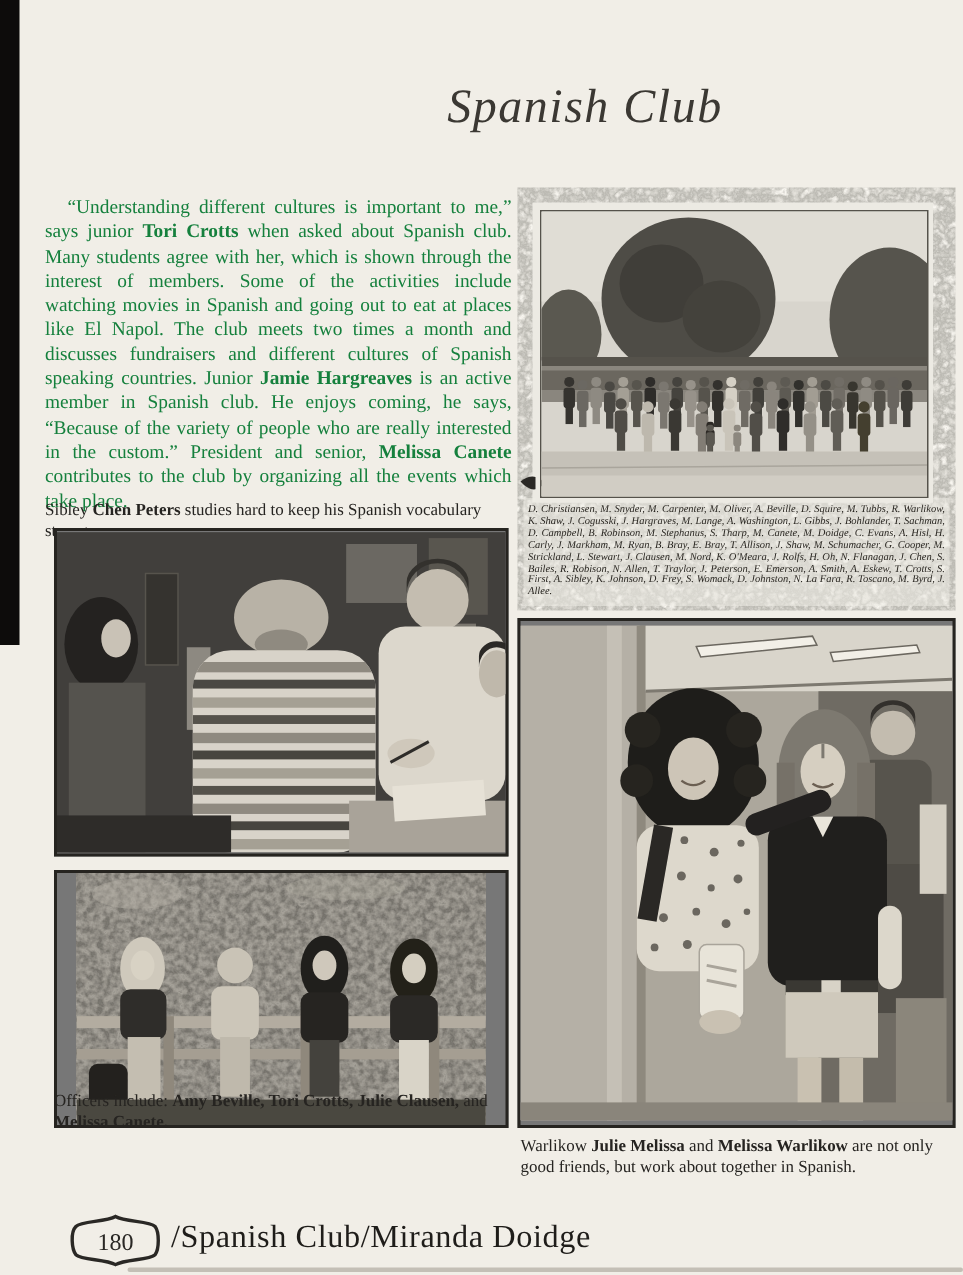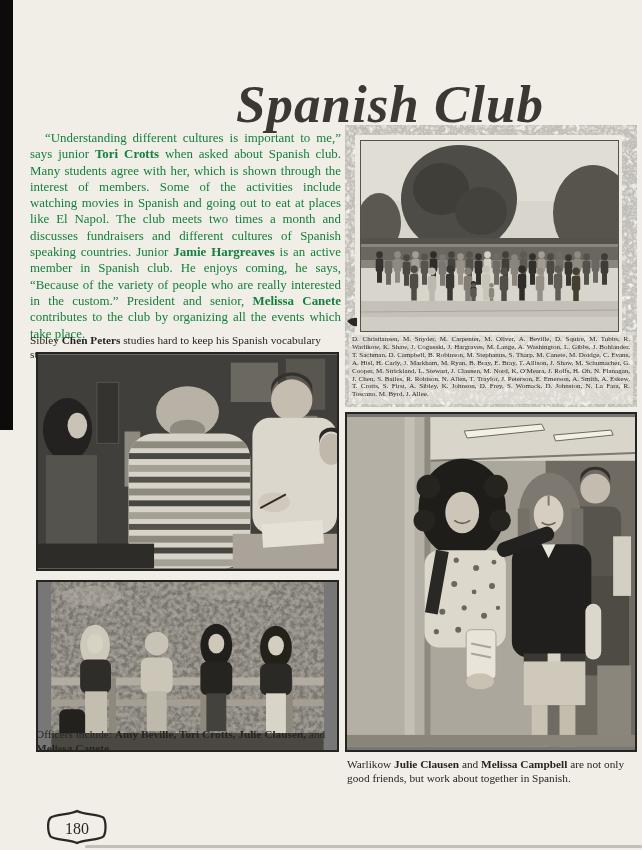--- a/index.html
+++ b/index.html
@@ -1,33 +1,33 @@
 <!DOCTYPE html>
 <html><head>
 <meta charset="utf-8">
 <style>
   html,body{margin:0;padding:0;background:#888;}
   .page{position:relative;width:642px;height:850px;background:#f1eee7;overflow:hidden;
         font-family:"Liberation Serif", serif;color:#2c2925;}
   .left-strip{position:absolute;left:0;top:0;width:13px;height:430px;background:#0d0c0b;}
-  .title{position:absolute;left:140px;top:74px;width:500px;margin:0;text-align:center;
-         font-style:italic;font-weight:bold;font-size:53px;color:#3b3833;letter-spacing:1px;}
+  .title{position:absolute;left:140px;top:52px;width:500px;margin:0;text-align:center;
+         font-style:italic;font-weight:normal;font-size:32px;color:#3b3833;letter-spacing:1px;}
   .body-text{position:absolute;left:30px;top:130px;width:311px;margin:0;
              font-size:12.9px;line-height:16.3px;text-align:justify;text-indent:15px;color:#15803d;}
   .cap{position:absolute;margin:0;font-size:11.3px;line-height:14.2px;color:#262421;}
   .cap1{left:30px;top:333px;width:314px;}
   .officers-cap{left:36px;top:727px;width:306px;}
   .juniors-cap{left:347px;top:757px;width:288px;}
   b{font-weight:bold;}
   .texture-block{position:absolute;left:345px;top:125px;width:292px;height:282px;}
   .texture-block svg.tex{position:absolute;left:0;top:0;}
   .group-photo{position:absolute;left:15px;top:15px;width:257px;height:190px;
                border:1px solid #55524b;box-shadow:0 0 0 3px #eceae3;}
   .names-cap{position:absolute;left:7px;top:211px;width:278px;margin:0;
-             font-size:7px;line-height:7.9px;text-align:justify;color:#2b2823;}
+             font-size:7px;line-height:7.9px;font-style:italic;text-align:justify;color:#2b2823;}
   .photo{position:absolute;border:2px solid #262420;background:#777;}
   .photo1{left:36px;top:352px;width:299px;height:215px;}
   .photo2{left:36px;top:580px;width:299px;height:168px;}
   .photo3{left:345px;top:412px;width:288px;height:336px;}
   .photo svg{display:block;}
   .footer{position:absolute;left:0;top:804px;width:642px;height:46px;padding-left:32px;}
   .badge{position:absolute;left:44px;top:4px;}
   .footer-label{position:absolute;left:114px;top:8px;font-size:21.5px;color:#1f1d1a;letter-spacing:0.4px;}
   .bottom-artifact{position:absolute;left:85px;top:845px;width:557px;height:3px;
                    background:#b4afa6;opacity:.75;border-radius:2px;}
@@ -295,23 +295,24 @@
         <rect x="178" y="246" width="62" height="44" fill="#cfc9bc"></rect>
         <rect x="186" y="290" width="16" height="42" fill="#c9c1b1"></rect>
         <rect x="214" y="290" width="16" height="42" fill="#c4bcac"></rect>
         <rect x="240" y="188" width="16" height="56" rx="8" fill="#dcd7cb"></rect>
       </g>
       <rect x="0" y="320" width="290" height="12" fill="#8a857b"></rect>
     </svg>
   </div>
 
   <p class="cap officers-cap"><span>Officers include: </span><b>Amy Beville, Tori Crotts, Julie Clausen,</b><span> and </span><b>Melissa Canete.</b></p>
-  <p class="cap juniors-cap"><span>Warlikow </span><b>Julie Clausen</b><span> and </span><b>Melissa Campbell</b><span> are not only good friends, but work about together in Spanish.</span></p>
+  <p class="cap juniors-cap"><span>Warlikow </span><b>Julie Melissa</b><span> and </span><b>Melissa Warlikow</b><span> are not only good friends, but work about together in Spanish.</span></p>
 
   <div class="footer">
     <svg class="badge" width="66" height="40" viewBox="0 0 70 40">
       <path d="M35,2 C28,6 11,5 7,9 C3,13 4,25 7,29 C11,33 28,32 35,36 C42,32 59,33 63,29 C66,25 66,13 63,9 C59,5 42,6 35,2 Z" fill="none" stroke="#2a2825" stroke-width="2.4"></path>
       <text x="35" y="26" text-anchor="middle" font-family="Liberation Serif, serif" font-size="17" fill="#2a2825">180</text>
     </svg>
+    <span class="footer-label">/Spanish Club/Miranda Doidge</span>
   </div>
 
   <div class="bottom-artifact"></div>
 </div>
 
 </body></html>

